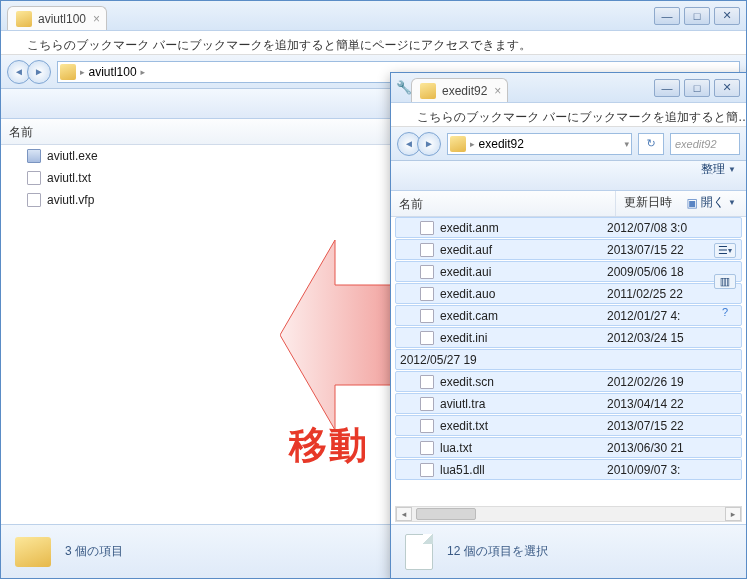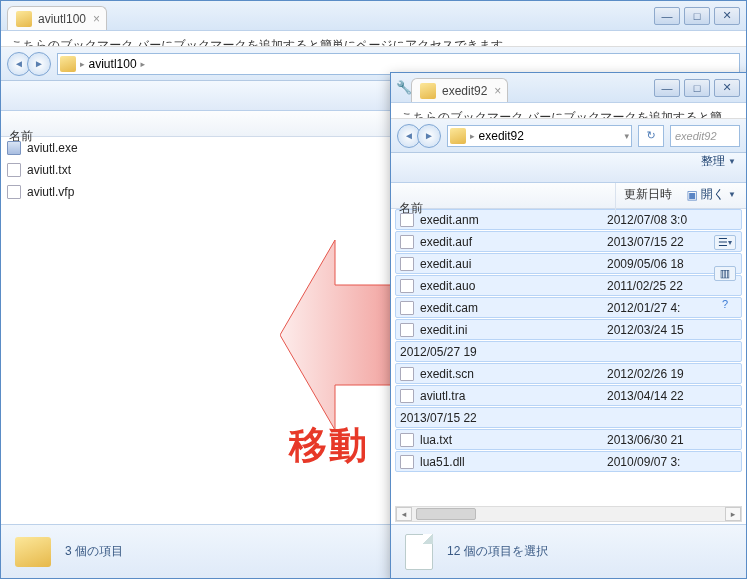--- a/index.html
+++ b/index.html
@@ -10,45 +10,45 @@
   .win2 { left: 390px; top: 72px; width: 357px; height: 507px; }
 
   .titlebar { height: 30px; background: linear-gradient(#eaf2fb,#d7e6f7); display:flex; align-items:center; padding:0 6px; border-bottom:1px solid #bcd1ea; }
   .tab-wrap { display:flex; align-items:flex-end; flex:1; height:100%; }
   .tab { background:#fbfbfb; border:1px solid #c4c4c4; border-bottom:none; border-radius:6px 6px 0 0; height:24px; display:flex; align-items:center; padding:0 20px 0 8px; font-size:12px; color:#444; gap:6px; position:relative; }
   .tab .x { position:absolute; right:6px; color:#999; font-size:12px; }
   .winbtns { display:flex; gap:4px; }
   .winbtn { width:26px; height:18px; background:linear-gradient(#e9eff7,#c7d8ee); border:1px solid #8ea9cc; border-radius:2px; font-size:11px; display:flex; align-items:center; justify-content:center; color:#3a5a85; }
   .winbtn.close { background:linear-gradient(#e9eff7,#d0def0); }
 
-  .bookmarkbar { height:16px; font-size:12px; color:#333; padding:6px 10px; border-bottom:1px solid #ddd; white-space:nowrap; overflow:hidden; background:#fff; }
+  .bookmarkbar { height:24px; font-size:12px; color:#333; padding:6px 26px; border-bottom:1px solid #ddd; white-space:nowrap; overflow:hidden; background:#fff; }
 
   .addrbar { height:34px; background:linear-gradient(#eff5fc,#dce9f8); border-bottom:1px solid #b3c9e3; display:flex; align-items:center; padding:0 6px; gap:6px; }
   .navbtns { display:flex; }
   .navbtn { width:24px; height:24px; border-radius:12px; background:radial-gradient(#fff,#c7dbf2); border:1px solid #7fa6d4; display:flex; align-items:center; justify-content:center; font-size:10px; color:#5a7fb0; }
   .navbtn + .navbtn { margin-left:-4px; }
   .breadcrumb { flex:1; background:#fff; border:1px solid #9cbce0; height:22px; display:flex; align-items:center; font-size:12px; padding:0 2px; gap:4px; }
   .bc-icon { width:16px; height:16px; background:linear-gradient(160deg,#fce79a,#e6b84a); border-radius:2px; }
   .bc-sep { color:#888; font-size:9px; }
   .refreshbox { width:26px; height:22px; border:1px solid #9cbce0; background:#fff; display:flex;align-items:center;justify-content:center;font-size:11px;color:#4a79b5; }
   .searchbox { width:70px; height:22px; border:1px solid #9cbce0; background:#fff; font-size:11px; color:#9a9a9a; font-style:italic; padding:0 4px; display:flex; align-items:center; overflow:hidden; }
 
   .toolbar { height:30px; background:linear-gradient(#f3f8fe,#dfeaf8); border-bottom:1px solid #b9cfea; display:flex; align-items:flex-end; padding:0 10px; gap:16px; font-size:12px; color:#1b3f6e;flex-direction:column; }
   .toolbar .item { display:flex; align-items:center; gap:3px; }
   .toolbar .dd { font-size:8px; color:#3a5a85; }
   .toolbar .spacer { flex:1; }
   .toolbar .iconbtn { width:22px; height:20px; border:1px solid #a9c4e3; background:#edf4fc; border-radius:2px; display:flex;align-items:center;justify-content:center; font-size:11px; }
 
   .header-row { height:26px; background:linear-gradient(#fcfdfe,#eef3f9); border-bottom:1px solid #d0dbea; display:flex; font-size:12px; color:#333; }
-  .col-name { flex:1; padding:17px 8px; border-right:1px solid #d9e2ee; }
+  .col-name { flex:1; padding:5px 8px; border-right:1px solid #d9e2ee; }
   .col-date { width:130px; padding:3px 8px; }
 
   .filelist { background:#fff; font-size:12px; color:#222; }
   .row { height:22px; display:flex; align-items:center; padding:0 6px; }
-  .row .fname { flex:1; display:flex; align-items:center; gap:6px; }
+  .row .fname { flex:1; display:flex; align-items:center; gap:6px;margin-left:20px; }
   .row .fdate { width:130px; text-align:left; white-space:nowrap; overflow:hidden; }
   .ficon { width:14px; height:14px; border:1px solid #aab; background:#fff; border-radius:1px; flex-shrink:0; }
   .ficon.exe { background:linear-gradient(#d8e4f5,#a8bde0); border-color:#7a94c0; }
 
   .win2 .row { background:#e6f1ff; border:1px solid #b8d4f6; border-radius:2px; margin:0 4px 1px 4px; padding:0 4px; height:21px; }
 
   .statusbar { position:absolute; left:0; right:0; bottom:0; height:54px; background:linear-gradient(#f0f6fd,#dfeaf8); border-top:1px solid #bcd1ea; display:flex; align-items:center; padding:0 14px; gap:14px; font-size:12px; color:#3a5a85; }
   .bigfolder { width:36px; height:30px; background:linear-gradient(160deg,#fce79a,#e6b84a); border-radius:3px; }
   .bigpage { width:28px; height:36px; background:#fff; border:1px solid #bcc; border-radius:2px; position:relative; }
   .bigpage::after { content:""; position:absolute; right:-1px; top:-1px; width:10px; height:10px; background:linear-gradient(135deg,#fff 49%, #cdd 50%); }
@@ -262,20 +262,24 @@
         <div class="fdate">2012/02/26 19</div>
       </div>
       <div class="row">
         <div class="fname">
           <span class="ficon"></span>
           <span>aviutl.tra</span>
         </div>
         <div class="fdate">2013/04/14 22</div>
       </div>
       <div class="row">
+        <div class="fname">
+          <span class="ficon"></span>
+          <span>exedit.txt</span>
+        </div>
         <div class="fdate">2013/07/15 22</div>
       </div>
       <div class="row">
         <div class="fname">
           <span class="ficon"></span>
           <span>lua.txt</span>
         </div>
         <div class="fdate">2013/06/30 21</div>
       </div>
       <div class="row">

